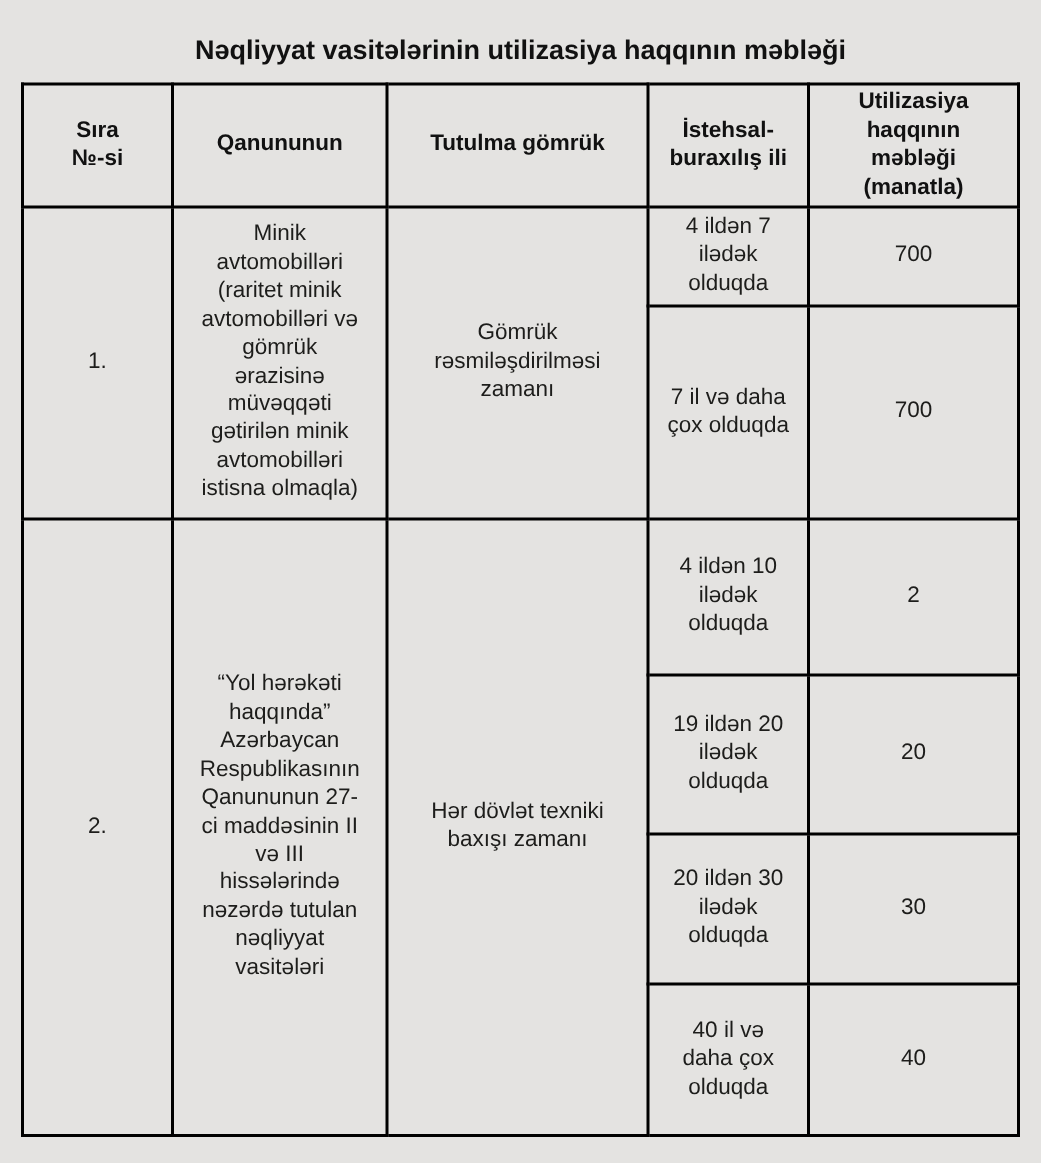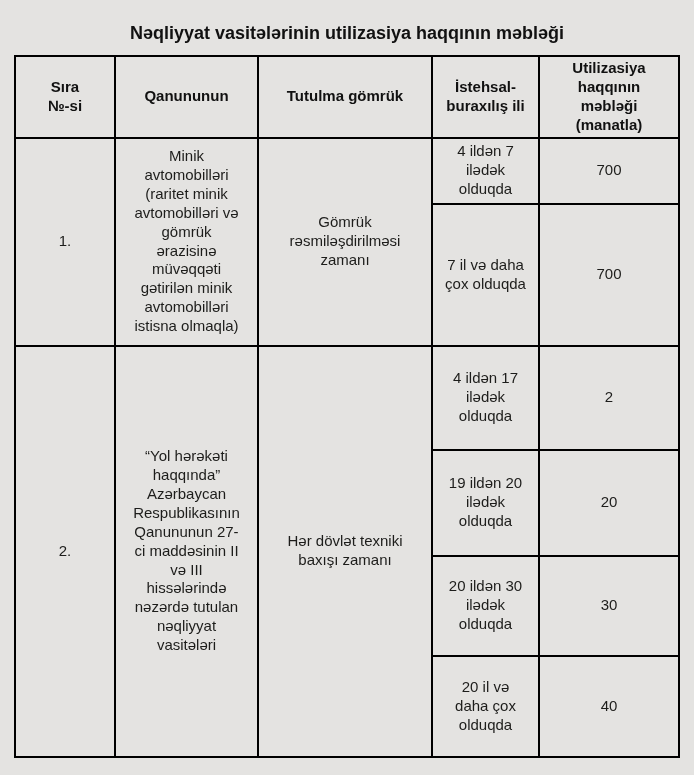--- a/index.html
+++ b/index.html
@@ -118,39 +118,39 @@
 Respublikasının
 Qanununun 27-
 ci maddəsinin II
 və III
 hissələrində
 nəzərdə tutulan
 nəqliyyat
 vasitələri</td>
         <td rowspan="4">Hər dövlət texniki
 baxışı zamanı</td>
-        <td>4 ildən 17
+        <td>4 ildən 10
 ilədək
 olduqda</td>
         <td class="amount">2</td>
       </tr>
       <tr style="height:106px">
         <td>19 ildən 20
 ilədək
 olduqda</td>
         <td class="amount">20</td>
       </tr>
       <tr style="height:100px">
         <td>20 ildən 30
 ilədək
 olduqda</td>
         <td class="amount">30</td>
       </tr>
       <tr style="height:101px">
-        <td>20 il və
+        <td>40 il və
 daha çox
 olduqda</td>
         <td class="amount">40</td>
       </tr>
     </tbody>
   </table>
 
 </div>
 
 </body></html>

